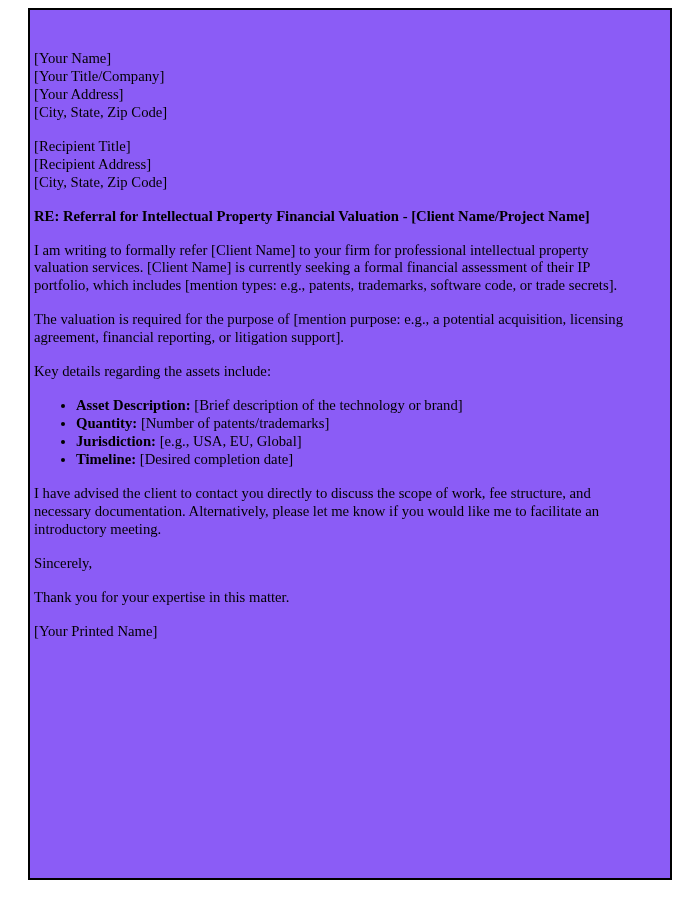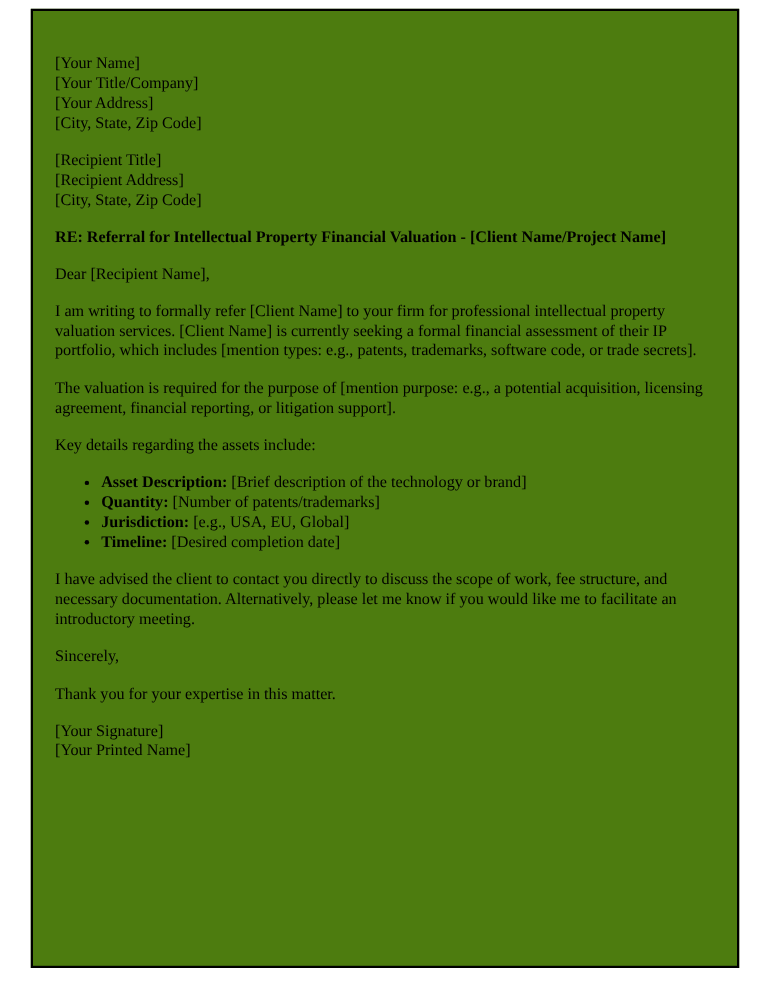--- a/index.html
+++ b/index.html
@@ -14,22 +14,22 @@
     color: #000000;
   }
   .page {
     box-sizing: border-box;
     position: absolute;
     left: 28px;
     top: 8px;
     width: 644px;
     height: 872px;
     border: 2px solid #000000;
-    background: #4d7c0f;
-    padding: 40px 24px 20px 20px;
+    background: #8b5cf6;
+    padding: 40px 24px 20px 4px;
     overflow: hidden;
   }
   .letter {
     font-size: 14.7px;
     line-height: 1.22;
   }
   .addr-block {
     margin: 0 0 16px 0;
   }
   .addr-line {
@@ -70,21 +70,20 @@
     </div>
 
     <div class="addr-block">
       <p class="addr-line">[Recipient Title]</p>
       <p class="addr-line">[Recipient Address]</p>
       <p class="addr-line">[City, State, Zip Code]</p>
     </div>
 
     <p class="subject">RE: Referral for Intellectual Property Financial Valuation - [Client Name/Project Name]</p>
 
-    <p class="para">Dear [Recipient Name],</p>
 
     <p class="para">I am writing to formally refer [Client Name] to your firm for professional intellectual property valuation services. [Client Name] is currently seeking a formal financial assessment of their IP portfolio, which includes [mention types: e.g., patents, trademarks, software code, or trade secrets].</p>
 
     <p class="para">The valuation is required for the purpose of [mention purpose: e.g., a potential acquisition, licensing agreement, financial reporting, or litigation support].</p>
 
     <p class="para">Key details regarding the assets include:</p>
 
     <ul class="key-details">
       <li>
         <span class="bullet-label">Asset Description:</span><span> [Brief description of the technology or brand]</span>
@@ -100,18 +99,17 @@
       </li>
     </ul>
 
     <p class="para">I have advised the client to contact you directly to discuss the scope of work, fee structure, and necessary documentation. Alternatively, please let me know if you would like me to facilitate an introductory meeting.</p>
 
     <p class="para">Sincerely,</p>
 
     <p class="para">Thank you for your expertise in this matter.</p>
 
     <div class="sig-block">
-      <p>[Your Signature]</p>
       <p>[Your Printed Name]</p>
     </div>
 
   </div>
 </div>
 
 </body></html>

